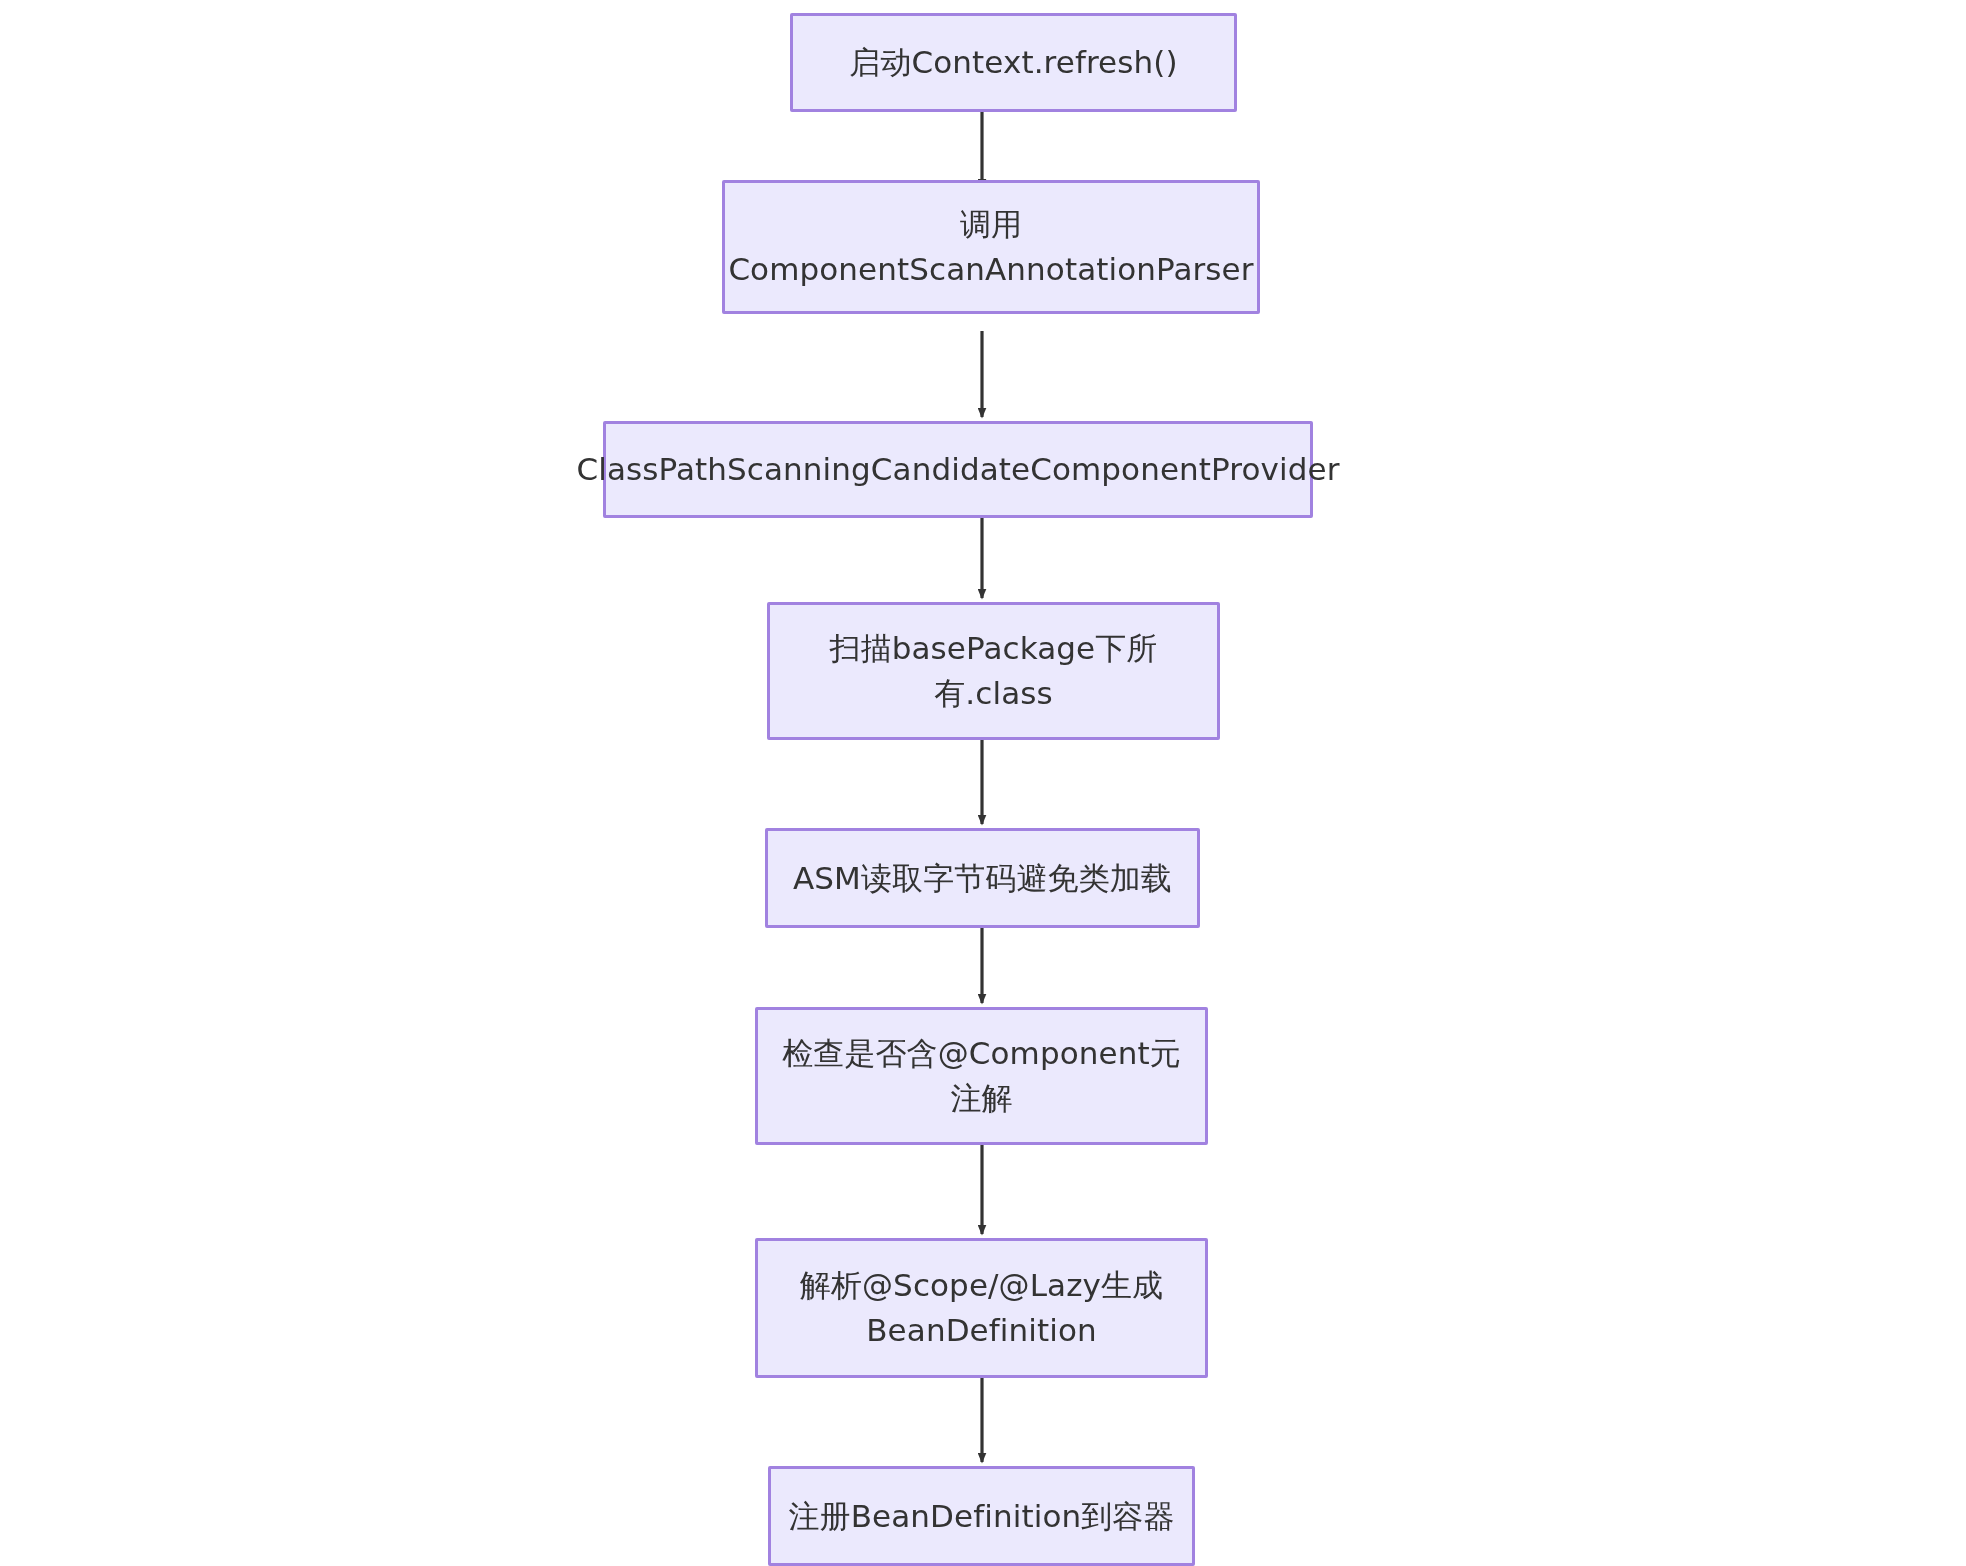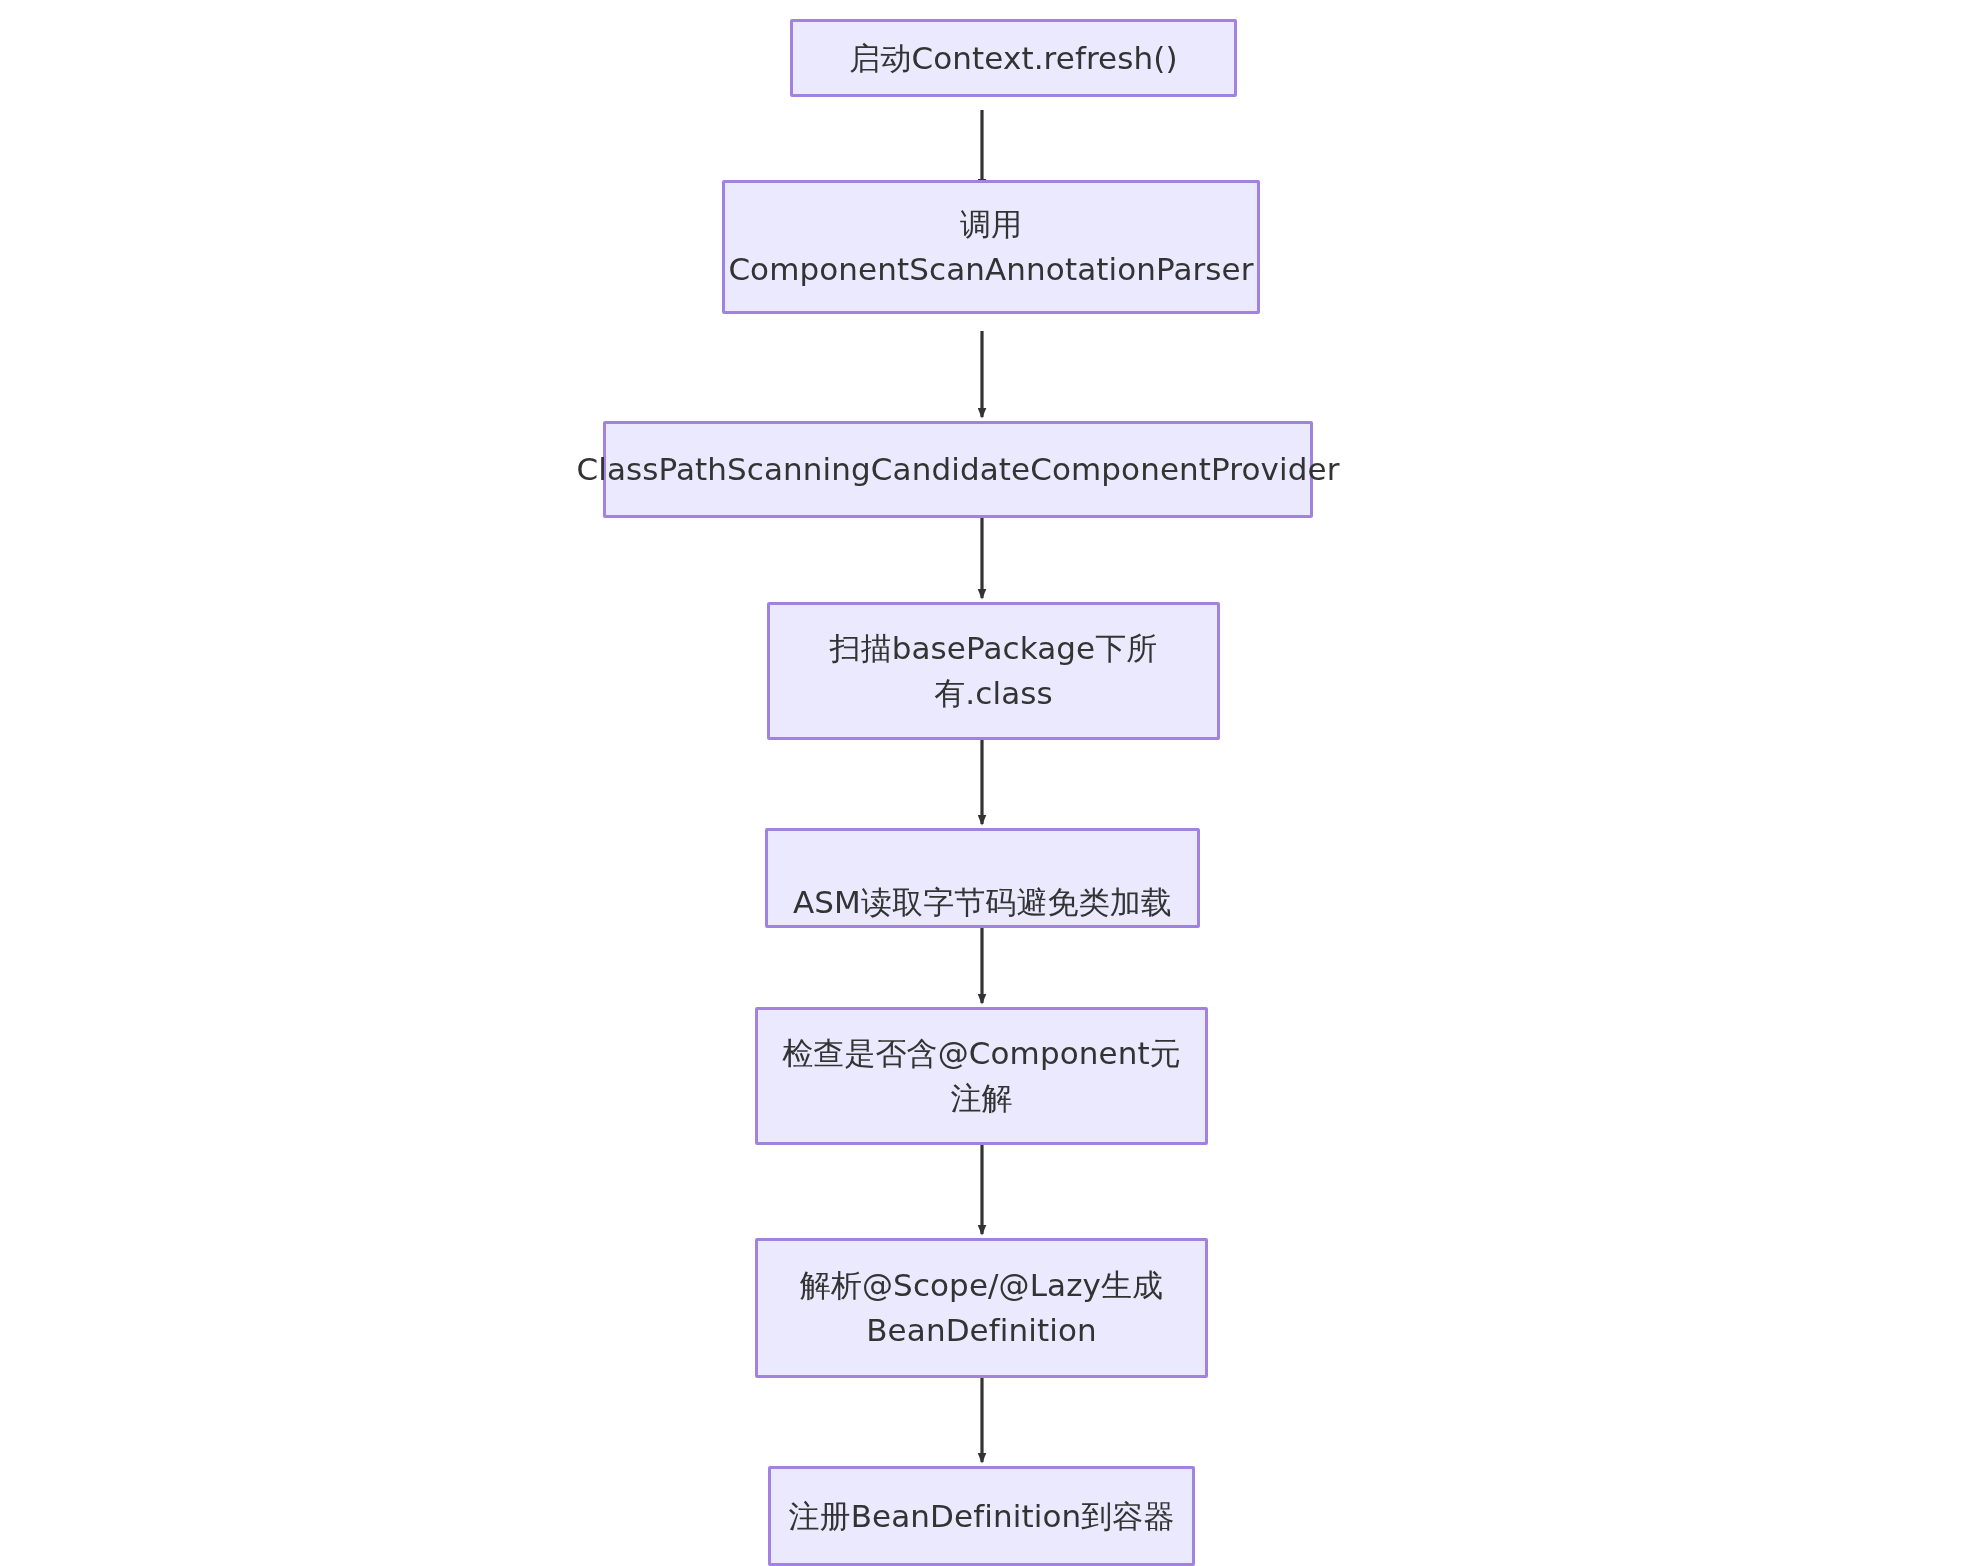--- a/index.html
+++ b/index.html
@@ -45,25 +45,25 @@
   .node-label {
     color: #333333;
     font-size: 31px;
     line-height: 1.45;
     letter-spacing: 0.1px;
     white-space: pre-line;
     padding: 0 14px;
   }
 
   
-  #node-1 { left: 790px;  top: 19px;   width: 447px; height: 78px; text-align: center; }
+  #node-1 { left: 790px;  top: 13px;   width: 447px; height: 99px; text-align: center; }
   #node-2 { left: 722px;  top: 180px;  width: 538px; height: 134px; }
   #node-3 { left: 603px;  top: 421px;  width: 710px; height: 97px; }
   #node-4 { left: 755px;  top: 602px;  width: 453px; height: 138px; margin-left: 12px; }
-  #node-5 { left: 765px;  top: 828px;  width: 435px; height: 100px; align-items: flex-end; }
+  #node-5 { left: 765px;  top: 828px;  width: 435px; height: 100px; }
   #node-6 { left: 755px;  top: 1007px; width: 453px; height: 138px; }
   #node-7 { left: 755px;  top: 1238px; width: 453px; height: 140px; }
   #node-8 { left: 768px;  top: 1466px; width: 427px; height: 100px; }
 </style>
 </head>
 <body>
 
 <div id="flowchart">
 
   <svg class="edges" viewBox="0 0 1966 1566" width="1966" height="1566" xmlns="http://www.w3.org/2000/svg">

